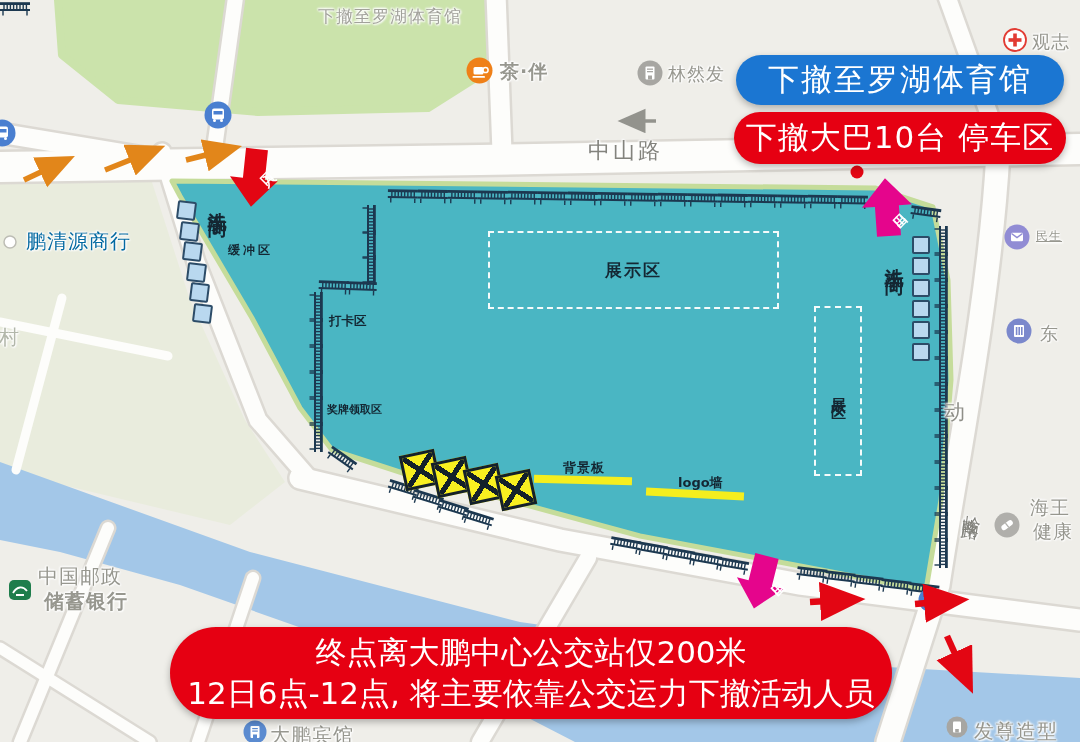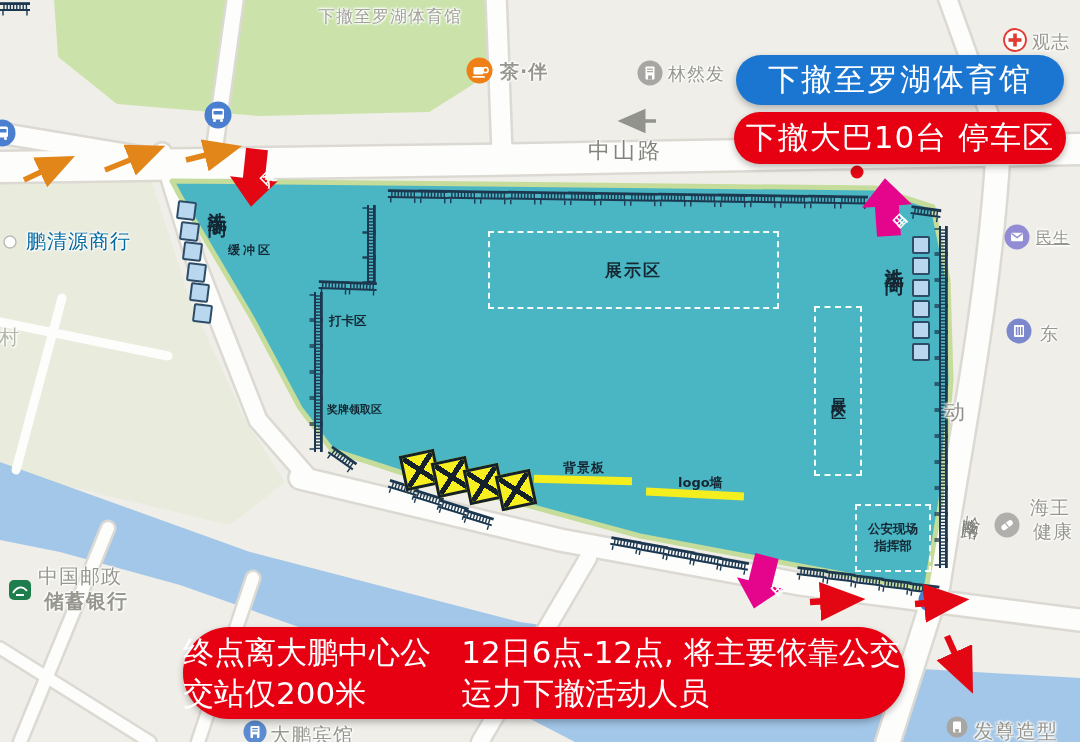--- a/index.html
+++ b/index.html
@@ -161,24 +161,20 @@
       <use href="#fence" transform="translate(950,512) rotate(90)"></use>
       <use href="#fence" transform="translate(950,538) rotate(90)"></use>
     </svg>
 
   <div class="abs dashbox" style="left:488px;top:231px;width:287px;height:74px;">
     <span class="zlabel" style="font-size:17px;letter-spacing:2px;">展示区</span>
   </div>
   <div class="abs dashbox" style="left:814px;top:306px;width:44px;height:166px;">
     <span class="zlabel vert" style="font-size:15px;letter-spacing:4px;">展示区</span>
   </div>
-  <div class="abs dashbox" style="left:855px;top:504px;width:72px;height:64px;flex-direction:column;">
-    <div class="zlabel" style="font-size:12.5px;">公安现场</div>
-    <div class="zlabel" style="font-size:12.5px;">指挥部</div>
-  </div>
 
   <div class="abs zlabel" style="left:228px;top:242px;font-size:12px;letter-spacing:3px;">缓冲区</div>
   <div class="abs zlabel vert" style="left:205px;top:196px;font-size:19px;letter-spacing:3px;">洗手间</div>
   <div class="abs zlabel vert" style="left:882px;top:252px;font-size:19px;letter-spacing:4px;">洗手间</div>
   <div class="abs zlabel" style="left:329px;top:313px;font-size:12.5px;">打卡区</div>
   <div class="abs zlabel" style="left:327px;top:402px;font-size:11px;">奖牌领取区</div>
   <div class="abs zlabel" style="left:563px;top:459px;font-size:13px;letter-spacing:1px;">背景板</div>
   <div class="ybar" style="left:534px;top:476px;transform:rotate(1.5deg);"></div>
   <div class="abs zlabel" style="left:678px;top:474px;font-size:13px;">logo墙</div>
   <div class="ybar" style="left:646px;top:490px;transform:rotate(3deg);"></div>
@@ -302,38 +298,38 @@
     <circle cx="8" cy="8" r="6" fill="#fff" stroke="#bdbdb5" stroke-width="1.5"></circle>
     </svg>
 
   <div class="abs maplabel halo" style="left:318px;top:5px;font-size:17px;color:#a2a29b;">下撤至罗湖体育馆</div>
   <div class="abs maplabel halo" style="left:500px;top:59px;font-weight:bold;">茶·伴</div>
   <div class="abs maplabel halo" style="left:668px;top:62px;font-size:18px;">林然发</div>
   <div class="abs maplabel halo" style="left:1032px;top:30px;font-size:18px;">观志</div>
   <div class="abs maplabel halo" style="left:-22px;top:324px;font-size:20px;color:#b2b7aa;">新村</div>
   <div class="abs maplabel halo" style="left:26px;top:228px;font-size:20px;color:#0369a1;">鹏清源商行</div>
   <div class="abs maplabel halo" style="left:588px;top:136px;font-size:22px;color:#83837d;letter-spacing:3px;">中山路</div>
-  <div class="abs maplabel halo" style="left:1036px;top:228px;font-size:16px;text-decoration:underline;">民生</div>
+  <div class="abs maplabel halo" style="left:1036px;top:228px;font-size:12px;text-decoration:underline;">民生</div>
   <div class="abs maplabel halo" style="left:1040px;top:322px;font-size:18px;">东</div>
   <div class="abs maplabel halo" style="left:944px;top:398px;font-size:21px;color:#8f8f88;">动</div>
   <div class="abs maplabel halo vert" style="left:962px;top:502px;font-size:18px;color:#83837d;letter-spacing:3px;transform:rotate(9deg);">岭南路</div>
   <div class="abs maplabel halo" style="left:1030px;top:495px;">海王</div>
   <div class="abs maplabel halo" style="left:1033px;top:519px;">健康</div>
   <div class="abs maplabel halo" style="left:38px;top:563px;font-size:20px;">中国邮政</div>
   <div class="abs maplabel halo" style="left:44px;top:588px;font-size:20px;font-weight:bold;">储蓄银行</div>
   <div class="abs maplabel halo" style="left:270px;top:722px;font-size:20px;">大鹏宾馆</div>
   <div class="abs maplabel halo" style="left:974px;top:718px;font-size:20px;">发尊造型</div>
 
   <div class="pill" style="left:736px;top:55px;width:328px;height:50px;background:#1b76d2;font-size:31px;letter-spacing:2px;">
     <span>下撤至罗湖体育馆</span>
     </div>
   <div class="pill" style="left:734px;top:112px;width:332px;height:52px;background:#e60012;font-size:31px;letter-spacing:1px;justify-content:center;">
     <span>下撤大巴10台 停车区</span>
     </div>
-  <div class="pill" style="left:183px;top:627px;width:722px;height:92px;background:#e60012;font-size:31px;border-radius:46px;flex-direction:row;line-height:41px;">
+  <div class="pill" style="left:170px;top:627px;width:722px;height:92px;background:#e60012;font-size:31px;border-radius:46px;flex-direction:column;line-height:41px;">
     <div>终点离大鹏中心公交站仅200米</div>
     <div>12日6点-12点, 将主要依靠公交运力下撤活动人员</div>
   </div>
 <div class="stall" style="left: 177px; top: 201px; width: 15px; height: 15px; transform: rotate(7deg);"></div>
     <div class="stall" style="left: 180.2px; top: 221.5px; width: 15px; height: 15px; transform: rotate(7deg);"></div>
     <div class="stall" style="left: 183.4px; top: 242px; width: 15px; height: 15px; transform: rotate(7deg);"></div>
     <div class="stall" style="left: 186.6px; top: 262.5px; width: 15px; height: 15px; transform: rotate(7deg);"></div>
     <div class="stall" style="left: 189.8px; top: 283px; width: 15px; height: 15px; transform: rotate(7deg);"></div>
     <div class="stall" style="left: 193px; top: 303.5px; width: 15px; height: 15px; transform: rotate(7deg);"></div>
     <div class="stall" style="left: 912px; top: 236px; width: 14px; height: 14px; transform: rotate(0deg);"></div>

